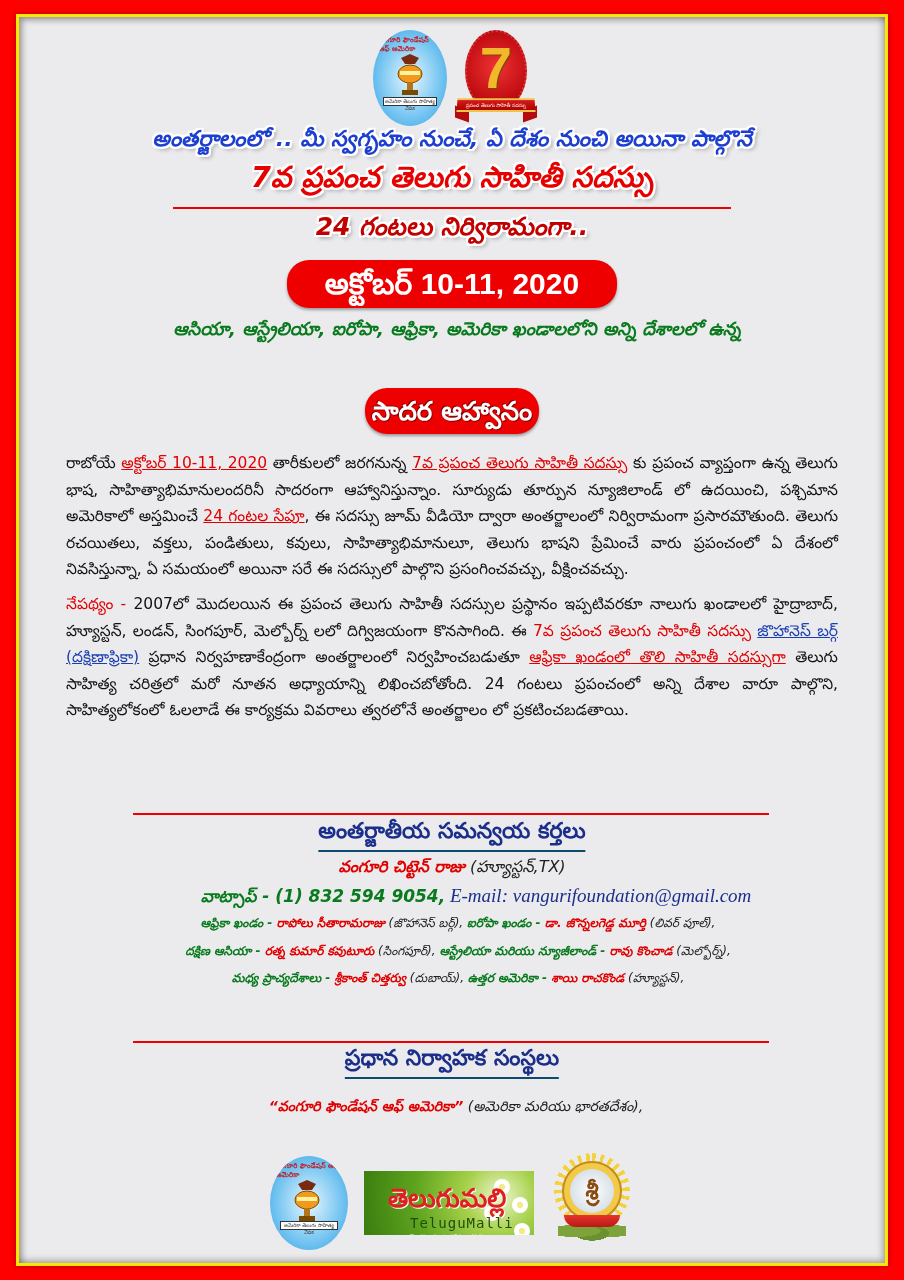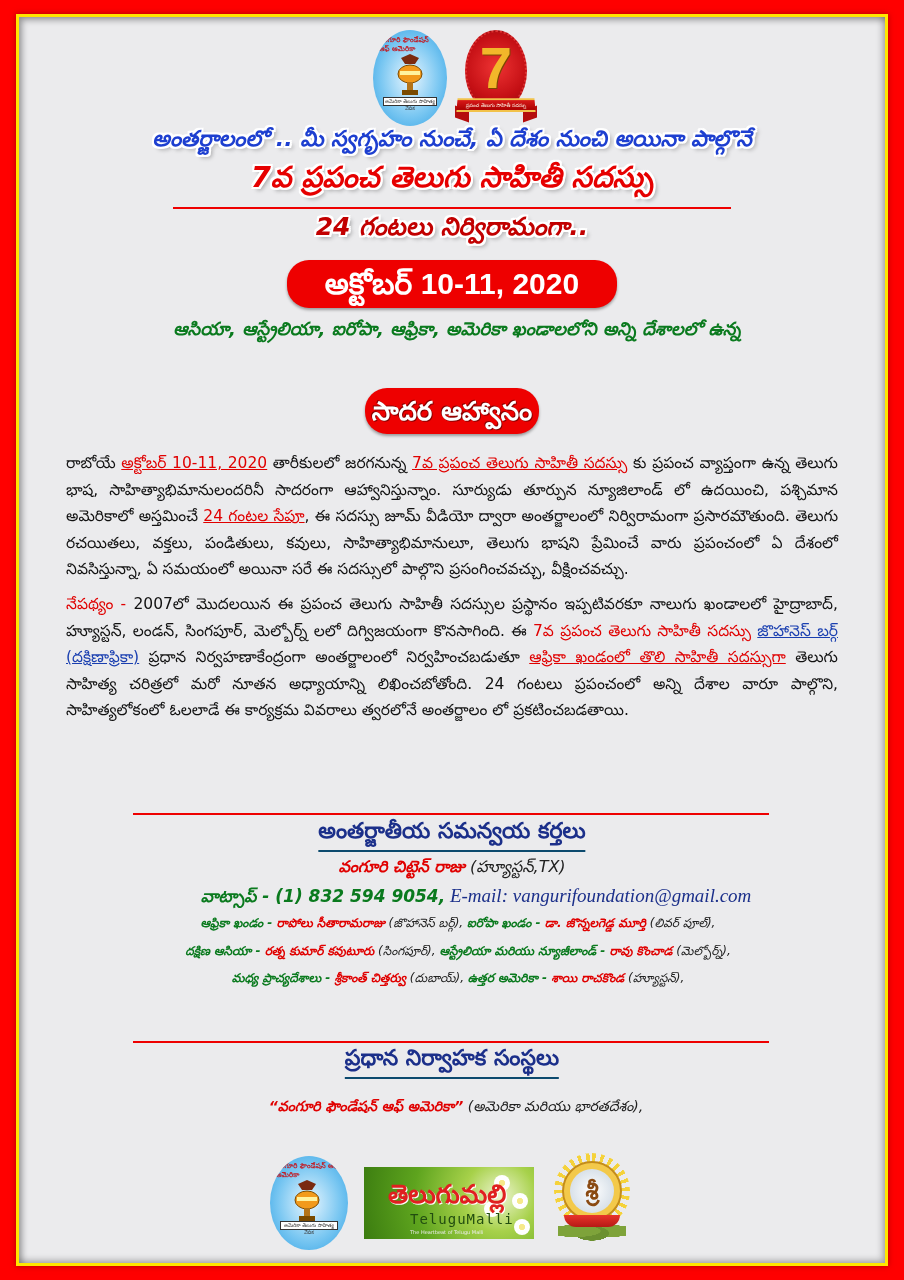--- a/index.html
+++ b/index.html
@@ -122,21 +122,21 @@
   .coord-contact { top: 885px; font-size: 17px; padding-left: 48px; }
   .regions { top: 910px; line-height: 27.5px; font-size: 12px; margin-left: 12px; }
   .orgs { top: 1087px; font-size: 14px; line-height: 38px; padding-left: 8px; }
 
   .logos-bottom {
     position: absolute; top: 1153px; left: 0; right: 0;
     display: flex; justify-content: center; align-items: center; gap: 12px;
   }
   .logo-vangur-sm { width: 78px; height: 94px; }
   .logo-telugumalli {
-    width: 170px; height: 72px; margin: 0 4px;
+    width: 170px; height: 64px; margin: 0 4px;
     background: radial-gradient(circle at 80% 40%, #eef5d0 0%, #a7d14a 25%, #5ea41e 60%, #3b7c10 100%);
     position: relative; overflow: hidden;
   }
   .logo-telugumalli .tm-telugu {
     position: absolute; left: 24px; top: 12px; font-size: 26px; color: #e02020; font-weight: bold;
     text-shadow: 1px 1px 0 #fff;
   }
   .logo-telugumalli .tm-en {
     position: absolute; left: 46px; top: 44px; font-size: 14px; color: #224d10;
     font-family: "DejaVu Sans Mono", monospace; letter-spacing: 1px;

